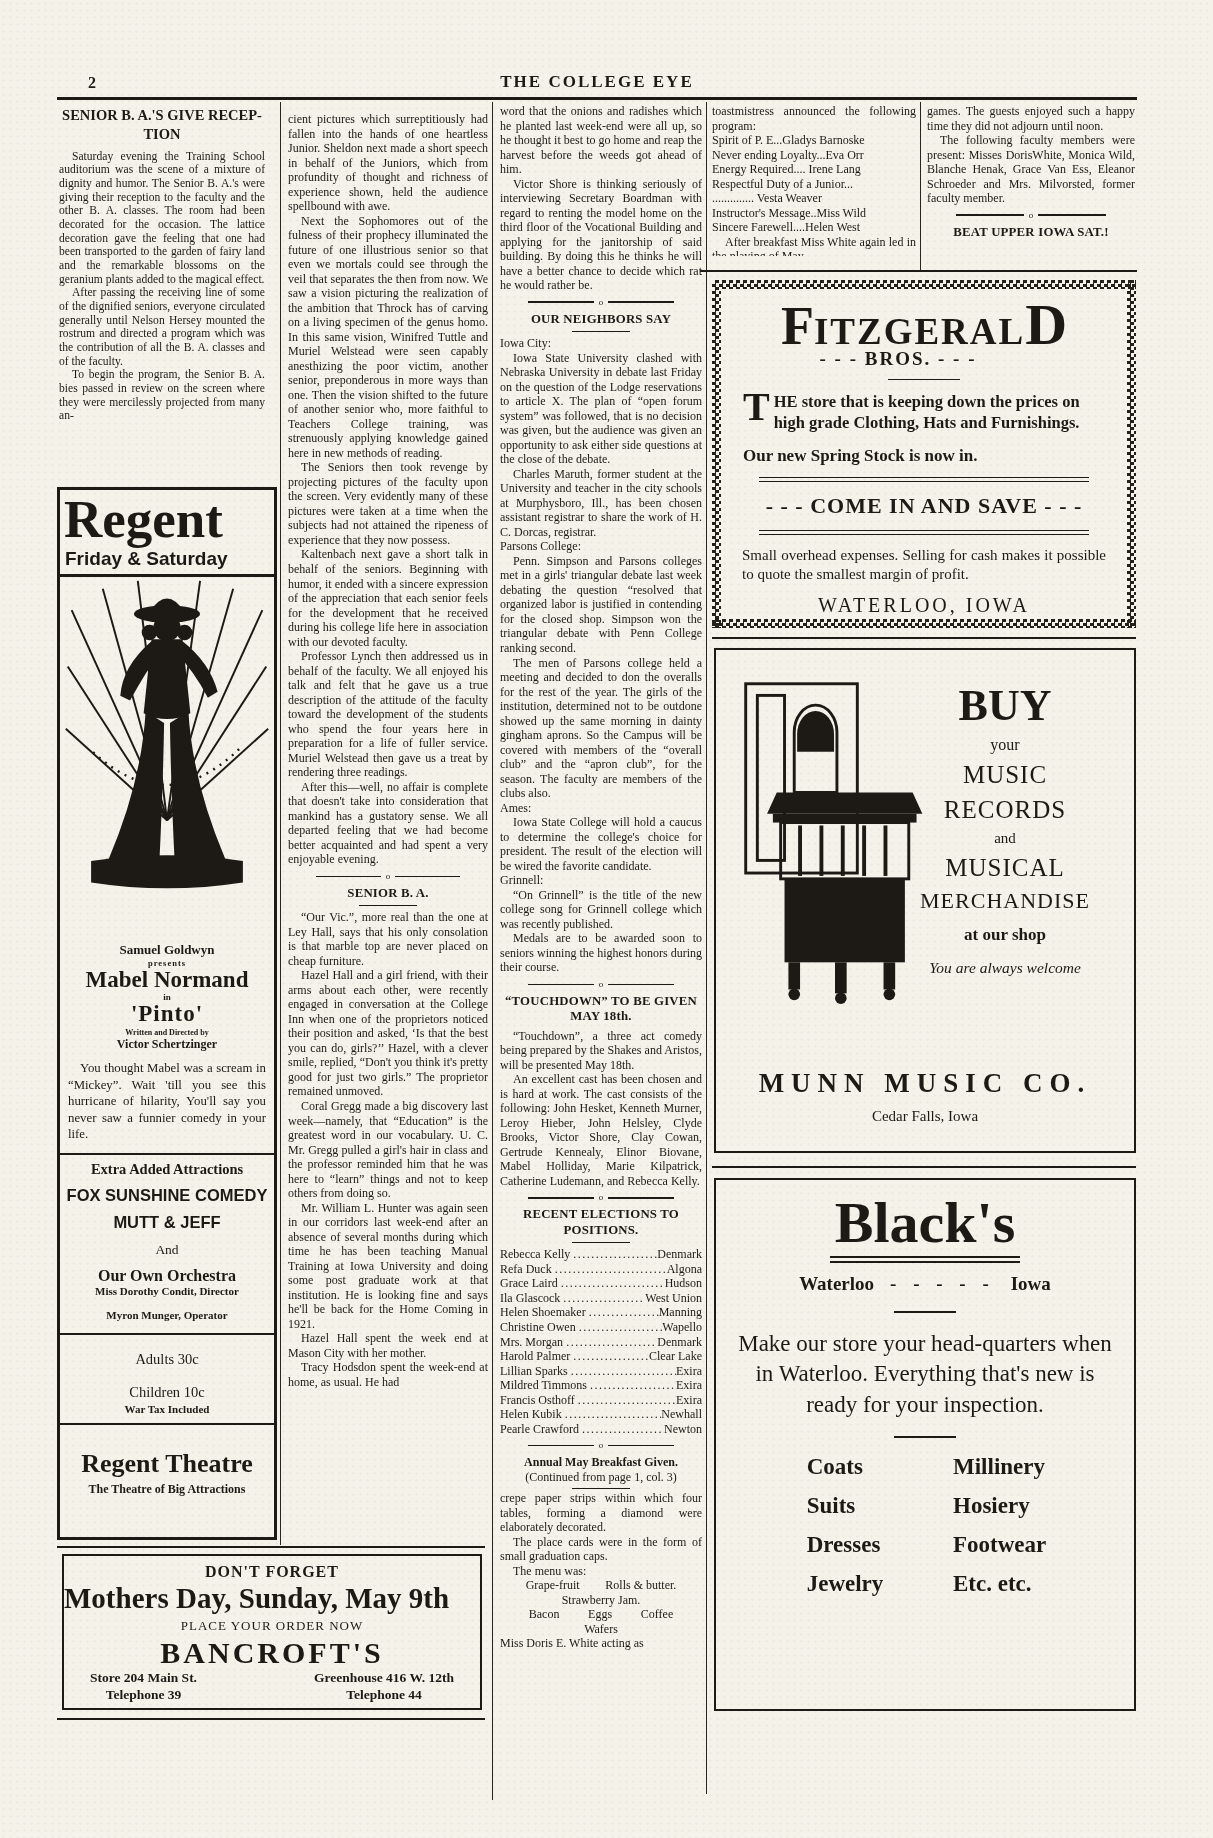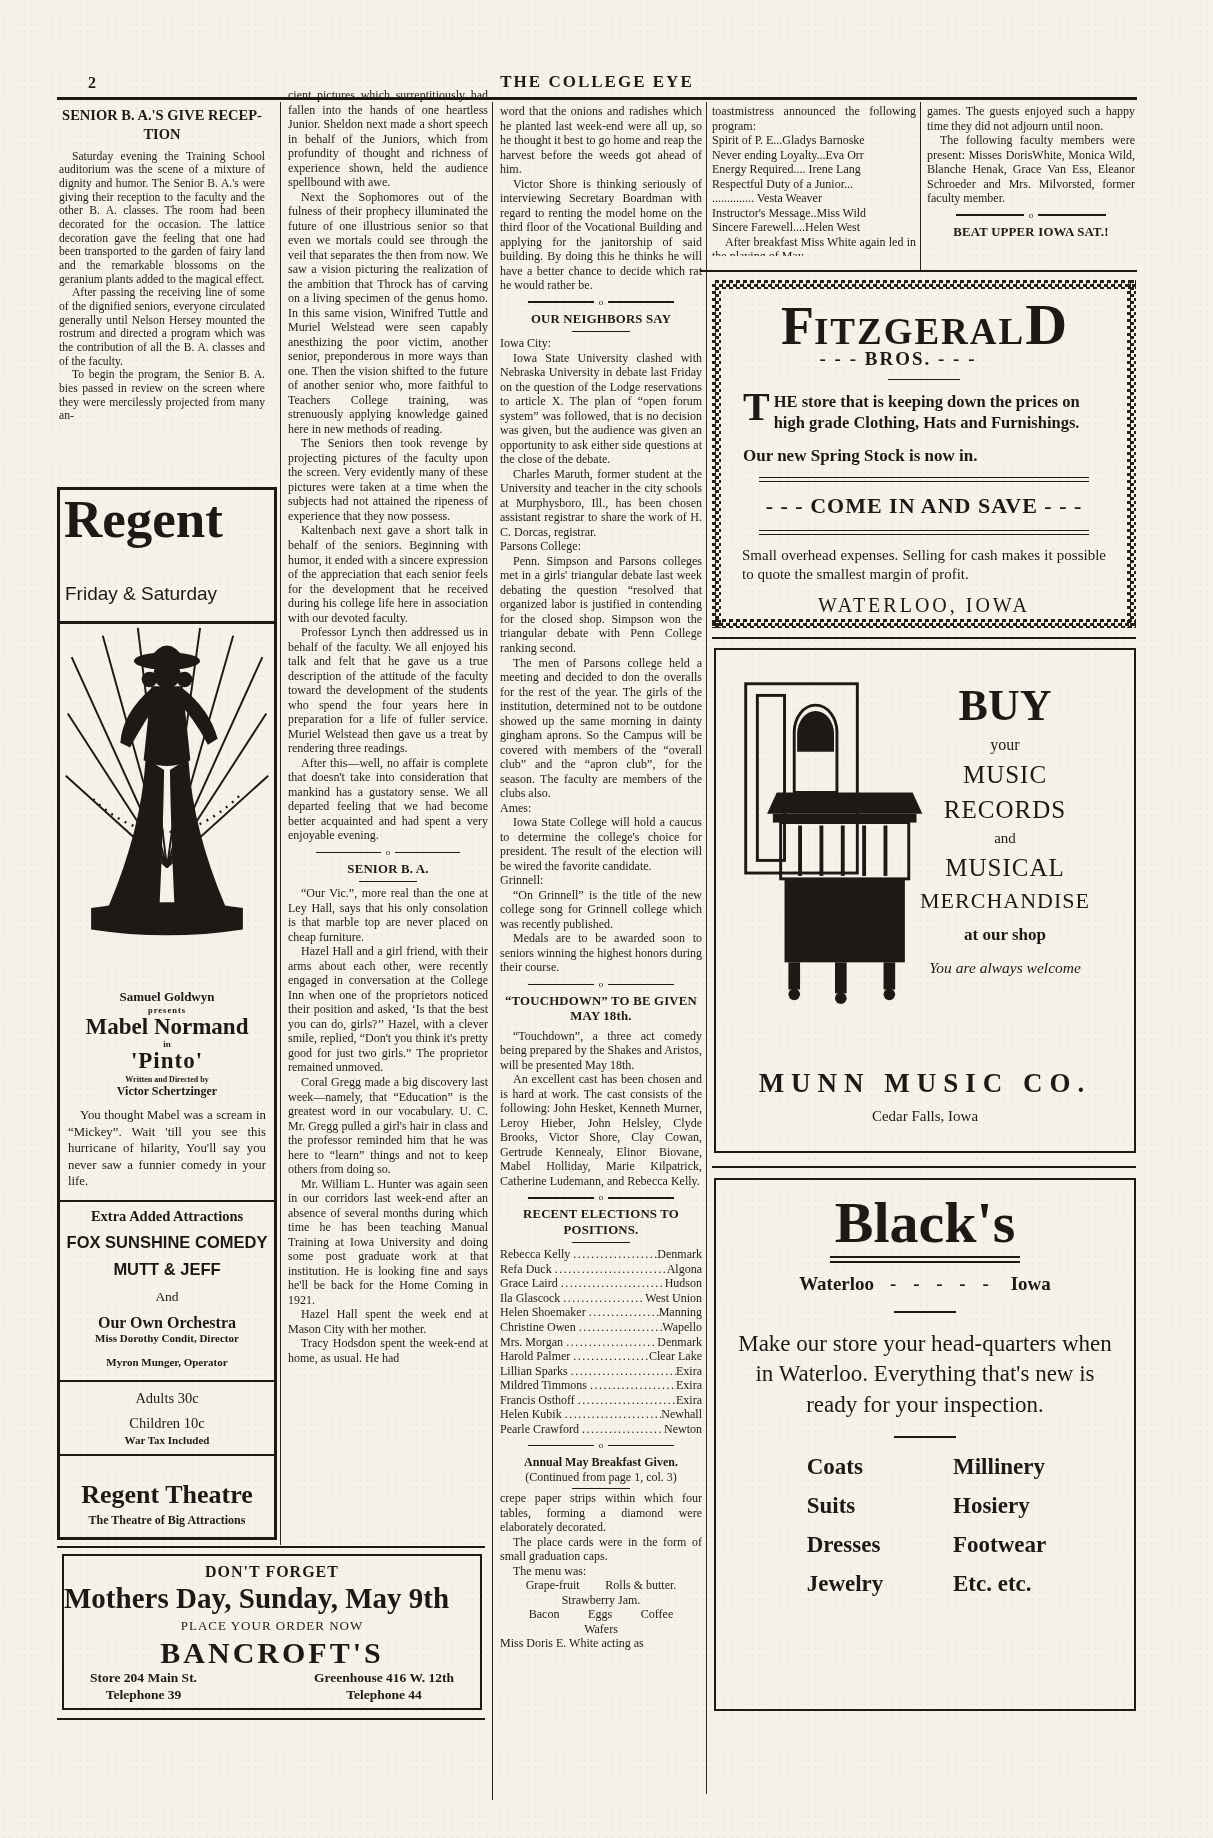--- a/index.html
+++ b/index.html
@@ -15,21 +15,21 @@
   .pagenum{position:absolute;left:88px;top:74px;font-weight:700;font-size:16px;}
   .masthead{position:absolute;left:57px;top:72px;width:1080px;text-align:center;
     font-weight:700;font-size:17px;letter-spacing:2px;}
   .toprule{position:absolute;left:57px;top:97px;width:1080px;height:2.5px;background:#1d1a16;}
   
   .vd{position:absolute;width:1.4px;background:#2a261f;}
   .hrule{position:absolute;background:#1d1a16;}
   
   .col{position:absolute;font-size:12px;line-height:1.21;overflow:hidden;text-align:justify;}
   #col1{left:59px;top:106px;width:206px;height:378px;font-size:11.6px;line-height:1.18;}
-  #col2{left:288px;top:88px;width:200px;height:1438px;}
+  #col2{left:288px;top:112px;width:200px;height:1438px;}
   #col3{left:500px;top:104px;width:202px;height:1700px;}
   #col4{left:712px;top:104px;width:204px;height:152px;}
   #col5{left:927px;top:104px;width:208px;height:212px;}
   .headline{font-weight:700;text-align:center;font-size:14.5px;line-height:1.3;margin:0 0 6px;}
   .para{margin:0;text-indent:13px;text-align:justify;}
   .para.nc{text-indent:0;}
   .plainline{white-space:nowrap;overflow:hidden;text-align:left;}
   .cline{text-align:center;}
   .cline.cb{font-weight:700;}
   .subhead{font-weight:700;text-align:center;font-size:12.8px;margin:3px 0 4px;letter-spacing:0.2px;}
@@ -37,39 +37,39 @@
   .sep{display:flex;align-items:center;width:72%;margin:5px auto;}
   .sep .sl{flex:1;height:1.5px;background:#1d1a16;}
   .sep .so{font-size:9px;line-height:1;padding:0 5px;}
   .dotline{display:flex;align-items:baseline;}
   .dotline .dm{flex:1;overflow:hidden;white-space:nowrap;letter-spacing:1.5px;padding:0 3px;}
   .spread{display:flex;justify-content:space-evenly;align-items:center;}
   
   .regent{position:absolute;left:57px;top:487px;width:220px;height:1053px;
     border:3px solid #1d1a16;box-sizing:border-box;overflow:hidden;}
   .rg-title{font-size:53px;font-weight:700;padding:2px 4px 0;line-height:1.05;}
-  .rg-days{font-family:"Liberation Sans",sans-serif;font-weight:400;font-size:19px;padding:0 5px 16px;margin-top:35px;}
+  .rg-days{font-family:"Liberation Sans",sans-serif;font-weight:700;font-size:19px;padding:0 5px 4px;}
   .rg-illo{border-top:3px solid #1d1a16;height:360px;}
   .rg-illo svg{width:100%;height:100%;display:block;}
   .rg-presenter{font-weight:700;font-size:13px;text-align:center;margin-top:5px;}
   .rg-presents{font-weight:700;font-size:8.5px;text-align:center;letter-spacing:1px;}
   .rg-star{font-weight:700;font-size:23px;text-align:center;line-height:1.05;}
   .rg-in{font-weight:700;font-size:9px;text-align:center;}
   .rg-film{font-weight:700;font-size:23px;text-align:center;letter-spacing:1px;line-height:1.05;}
   .rg-credit1{font-weight:700;font-size:8px;text-align:center;margin-top:2px;}
   .rg-credit2{font-weight:700;font-size:12px;text-align:center;}
   .rg-blurb{font-size:12.8px;line-height:1.3;text-align:justify;text-indent:12px;padding:8px 8px 6px;}
   .rg-rule{border-top:2.5px solid #1d1a16;margin:4px 0;}
   .rg-extrahead{font-weight:700;font-size:14.5px;text-align:center;margin-top:6px;}
   .rg-extra{font-family:"Liberation Sans",sans-serif;font-weight:700;font-size:16.5px;text-align:center;margin-top:8px;}
   .rg-and{font-size:13.5px;text-align:center;margin:10px 0 0;}
   .rg-orch{font-weight:700;font-size:16px;text-align:center;margin-top:9px;}
   .rg-dir{font-weight:700;font-size:11px;text-align:center;}
   .rg-op{font-weight:700;font-size:11px;text-align:center;margin:12px 0 12px;}
-  .rg-price{font-size:14.5px;text-align:center;margin-top:8px;}
+  .rg-price{font-size:14.5px;text-align:center;margin-top:16px;}
   .rg-tax{font-weight:700;font-size:11px;text-align:center;margin:2px 0 8px;}
   .rg-theatre{font-weight:700;font-size:26px;text-align:center;margin-top:24px;}
   .rg-tag{font-weight:700;font-size:12px;text-align:center;margin:3px 0 8px;}
   
   .fitz{position:absolute;left:712px;top:280px;width:424px;height:348px;box-sizing:border-box;}
   .ck{position:absolute;background-image:repeating-conic-gradient(#24201a 0% 25%, transparent 0% 50%);
       background-size:7px 7px;}
   .ck.t{left:0;right:0;top:0;height:9px;}
   .ck.b{left:0;right:0;bottom:0;height:9px;}
   .ck.l{left:0;top:0;bottom:0;width:9px;}

